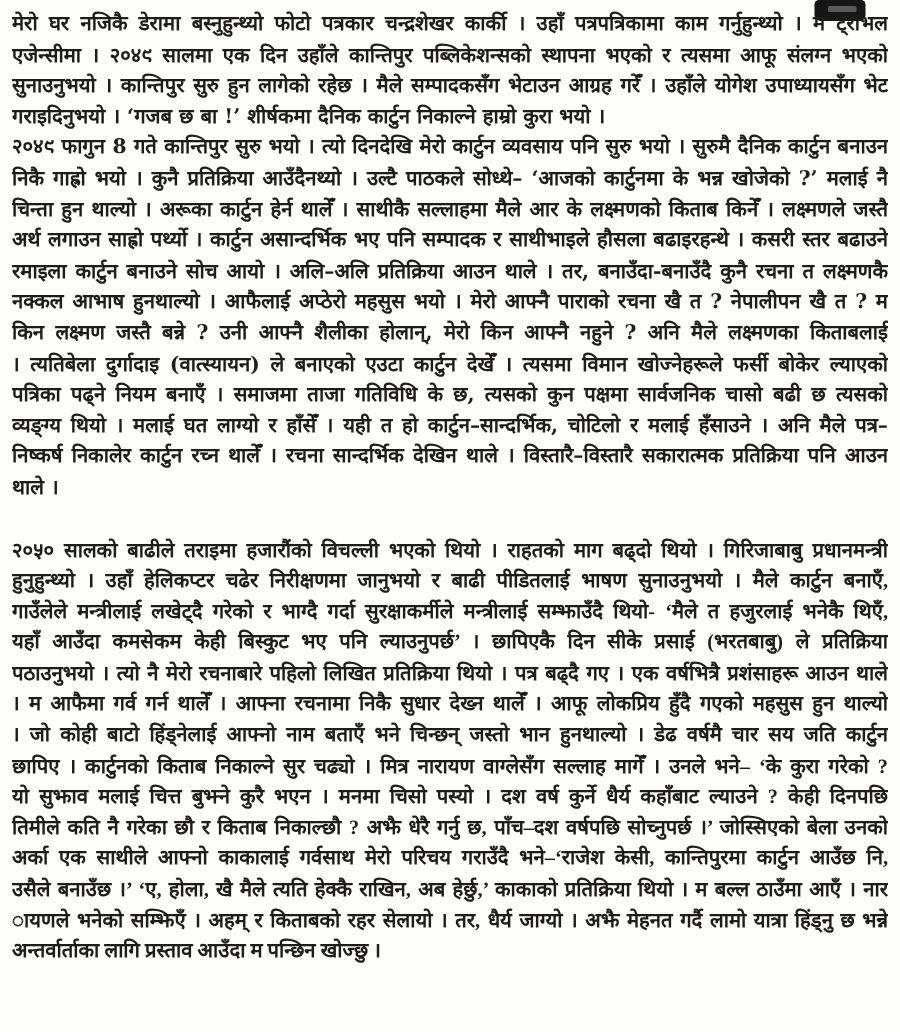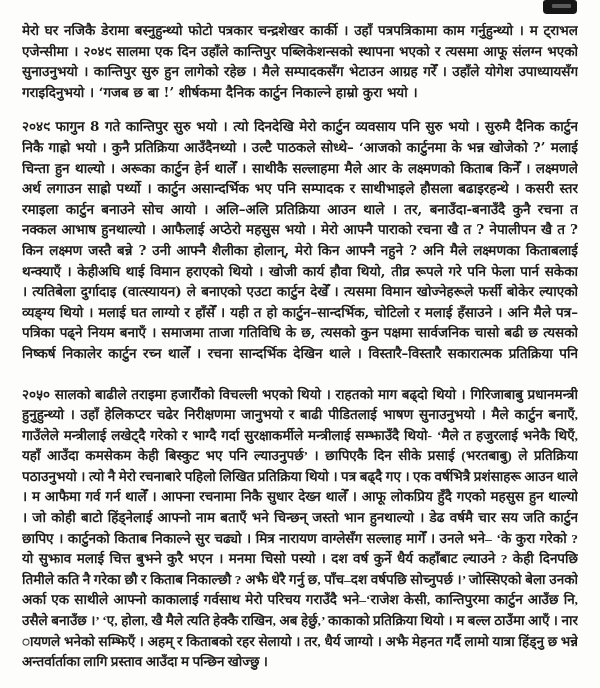--- a/index.html
+++ b/index.html
@@ -16,21 +16,21 @@
     position:relative;
     overflow:hidden;
   }
   .page{
     position:absolute;
     left:8px;right:8px;top:6px;
     color:var(--ink);
     font-size:13.5px;
     font-weight:700;
   }
-  .para{margin:14px;}
+  .para{margin:0;}
   .para + .para.gap{margin-top:21px;font-family:Liberation Serif, serif;}
   .line{
     height:20.6px;
     line-height:20.6px;
     overflow:hidden;
     text-align:justify;
     text-align-last:justify;
     white-space:normal;
   }
   .line.end{
@@ -69,25 +69,25 @@
   </div>
 
   <div class="para">
     <div class="line">२०४९ फागुन 8 गते कान्तिपुर सुरु भयो । त्यो दिनदेखि मेरो कार्टुन व्यवसाय पनि सुरु भयो । सुरुमै दैनिक कार्टुन बनाउन</div>
     <div class="line">निकै गाह्रो भयो । कुनै प्रतिक्रिया आउँदैनथ्यो । उल्टै पाठकले सोध्थे– ‘आजको कार्टुनमा के भन्न खोजेको ?’ मलाई नै</div>
     <div class="line">चिन्ता हुन थाल्यो । अरूका कार्टुन हेर्न थालेँ । साथीकै सल्लाहमा मैले आर के लक्ष्मणको किताब किनेँ । लक्ष्मणले जस्तै</div>
     <div class="line">अर्थ लगाउन साह्रो पर्थ्यो । कार्टुन असान्दर्भिक भए पनि सम्पादक र साथीभाइले हौसला बढाइरहन्थे । कसरी स्तर बढाउने</div>
     <div class="line">रमाइला कार्टुन बनाउने सोच आयो । अलि–अलि प्रतिक्रिया आउन थाले । तर, बनाउँदा-बनाउँदै कुनै रचना त लक्ष्मणकै</div>
     <div class="line">नक्कल आभाष हुनथाल्यो । आफैलाई अप्ठेरो महसुस भयो । मेरो आफ्नै पाराको रचना खै त ? नेपालीपन खै त ? म</div>
     <div class="line">किन लक्ष्मण जस्तै बन्ने ? उनी आफ्नै शैलीका होलान्, मेरो किन आफ्नै नहुने ? अनि मैले लक्ष्मणका किताबलाई</div>
-    <div class="line">थन्क्याएँ । केहीअघि थाई विमान हराएको थियो । खोजी कार्य हौवा थियो, तीव्र रूपले गरे पनि फेला पार्न सकेका थिएनन्</div>
     <div class="line">। त्यतिबेला दुर्गादाइ (वात्स्यायन) ले बनाएको एउटा कार्टुन देखेँ । त्यसमा विमान खोज्नेहरूले फर्सी बोकेर ल्याएको</div>
+    <div class="line">पत्रिका पढ्ने नियम बनाएँ । समाजमा ताजा गतिविधि के छ, त्यसको कुन पक्षमा सार्वजनिक चासो बढी छ त्यसको</div>
     <div class="line">व्यङ्ग्य थियो । मलाई घत लाग्यो र हाँसेँ । यही त हो कार्टुन–सान्दर्भिक, चोटिलो र मलाई हँसाउने । अनि मैले पत्र–</div>
-    <div class="line">पत्रिका पढ्ने नियम बनाएँ । समाजमा ताजा गतिविधि के छ, त्यसको कुन पक्षमा सार्वजनिक चासो बढी छ त्यसको</div>
     <div class="line">निष्कर्ष निकालेर कार्टुन रच्न थालेँ । रचना सान्दर्भिक देखिन थाले । विस्तारै–विस्तारै सकारात्मक प्रतिक्रिया पनि आउन</div>
+    <div class="line end">थाले ।</div>
   </div>
 
   <div class="para gap">
     <div class="line">२०५० सालको बाढीले तराइमा हजारौंको विचल्ली भएको थियो । राहतको माग बढ्दो थियो । गिरिजाबाबु प्रधानमन्त्री</div>
     <div class="line">हुनुहुन्थ्यो । उहाँ हेलिकप्टर चढेर निरीक्षणमा जानुभयो र बाढी पीडितलाई भाषण सुनाउनुभयो । मैले कार्टुन बनाएँ,</div>
     <div class="line">गाउँलेले मन्त्रीलाई लखेट्दै गरेको र भाग्दै गर्दा सुरक्षाकर्मीले मन्त्रीलाई सम्झाउँदै थियो- ‘मैले त हजुरलाई भनेकै थिएँ,</div>
     <div class="line">यहाँ आउँदा कमसेकम केही बिस्कुट भए पनि ल्याउनुपर्छ’ । छापिएकै दिन सीके प्रसाई (भरतबाबु) ले प्रतिक्रिया</div>
     <div class="line">पठाउनुभयो । त्यो नै मेरो रचनाबारे पहिलो लिखित प्रतिक्रिया थियो । पत्र बढ्दै गए । एक वर्षभित्रै प्रशंसाहरू आउन थाले</div>
     <div class="line">। म आफैमा गर्व गर्न थालेँ । आफ्ना रचनामा निकै सुधार देख्न थालेँ । आफू लोकप्रिय हुँदै गएको महसुस हुन थाल्यो</div>
     <div class="line">। जो कोही बाटो हिंड्नेलाई आफ्नो नाम बताएँ भने चिन्छन् जस्तो भान हुनथाल्यो । डेढ वर्षमै चार सय जति कार्टुन</div>

